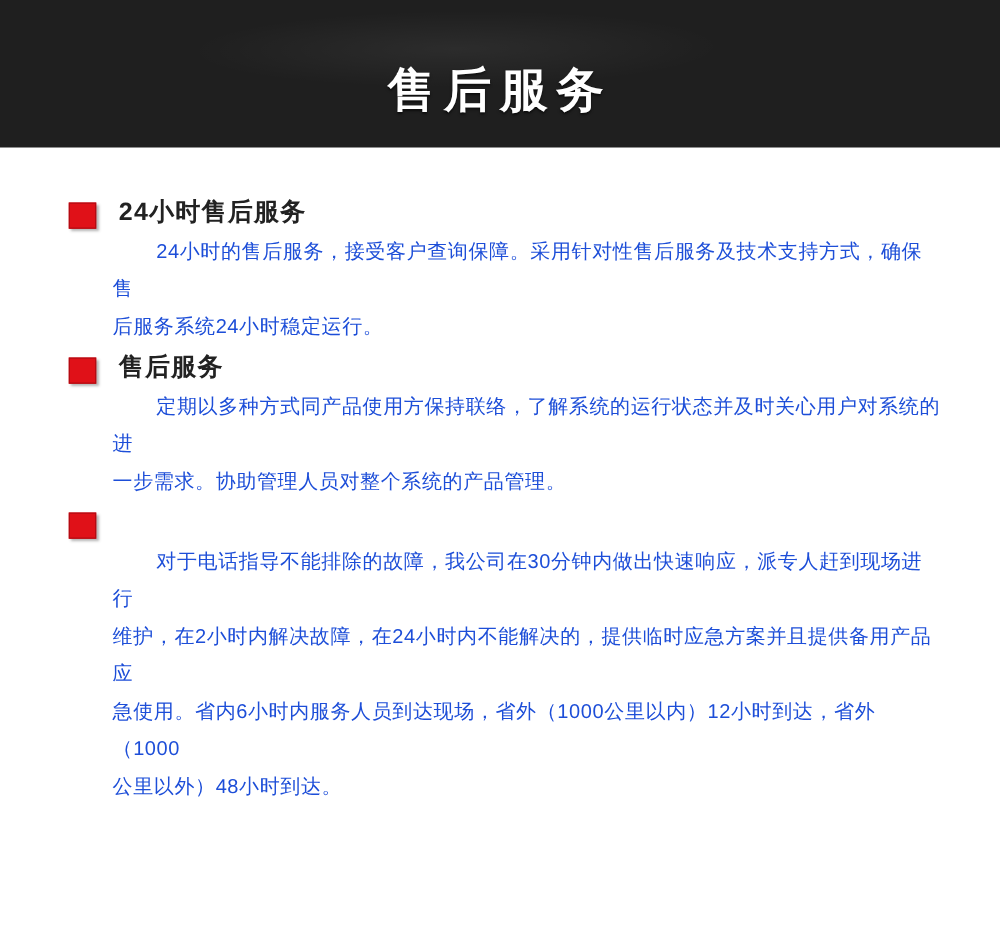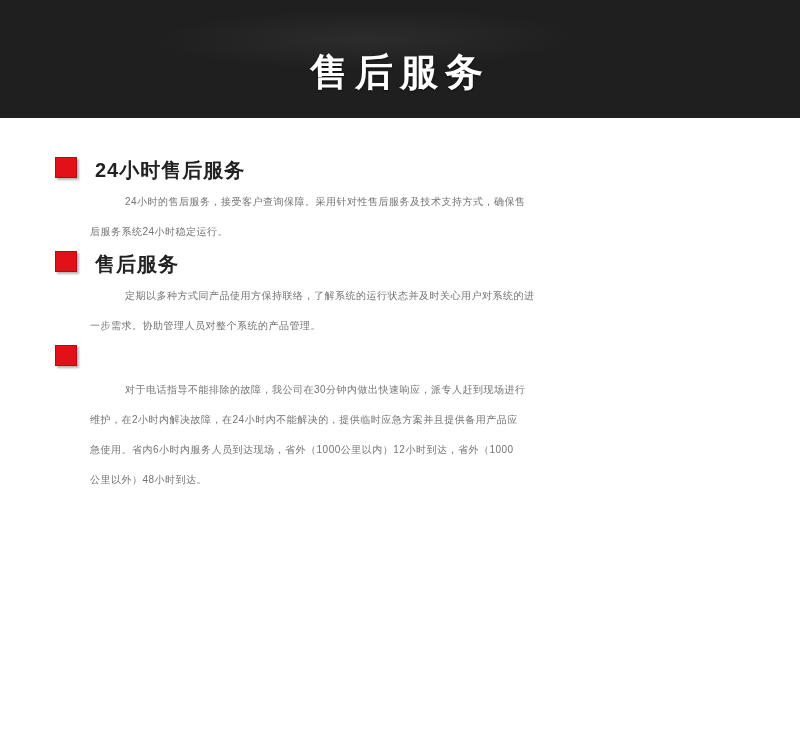--- a/index.html
+++ b/index.html
@@ -39,42 +39,42 @@
     font-size: 38px;
     font-weight: 700;
     letter-spacing: 7px;
     text-shadow: 0 1px 2px rgba(0,0,0,0.6);
   }
 
   
   .content { margin: 0 50px 0 55px; }
   .sec { margin-top: 4px; }
   .sec.first { margin-top: 39px; }
-  .sec-head { display: flex; align-items: flex-start; height: 26px; }
+  .sec-head { display: flex; align-items: flex-end; height: 26px; }
   .bullet {
     width: 22px;
     height: 21px;
     flex: none;
     background: #e01118;
     border: 1px solid #b40b12;
     box-shadow: 2px 2px 2px rgba(90,90,90,0.45);
   }
   .sec-title {
     margin: 0 0 0 18px;
     font-size: 20px;
     font-weight: 700;
     color: #222222;
     letter-spacing: 1px;
   }
   .para {
     margin: 4px 0 0 35px;
     width: 662px;
-    font-size: 10px;
+    font-size: 16px;
     line-height: 30px;
-    color: #737373;
+    color: #1d4ed8;
     white-space: pre-wrap;
     text-indent: 35px;
     letter-spacing: 0.5px;
   }
 </style>
 </head>
 <body>
 
 <div class="page">
 

